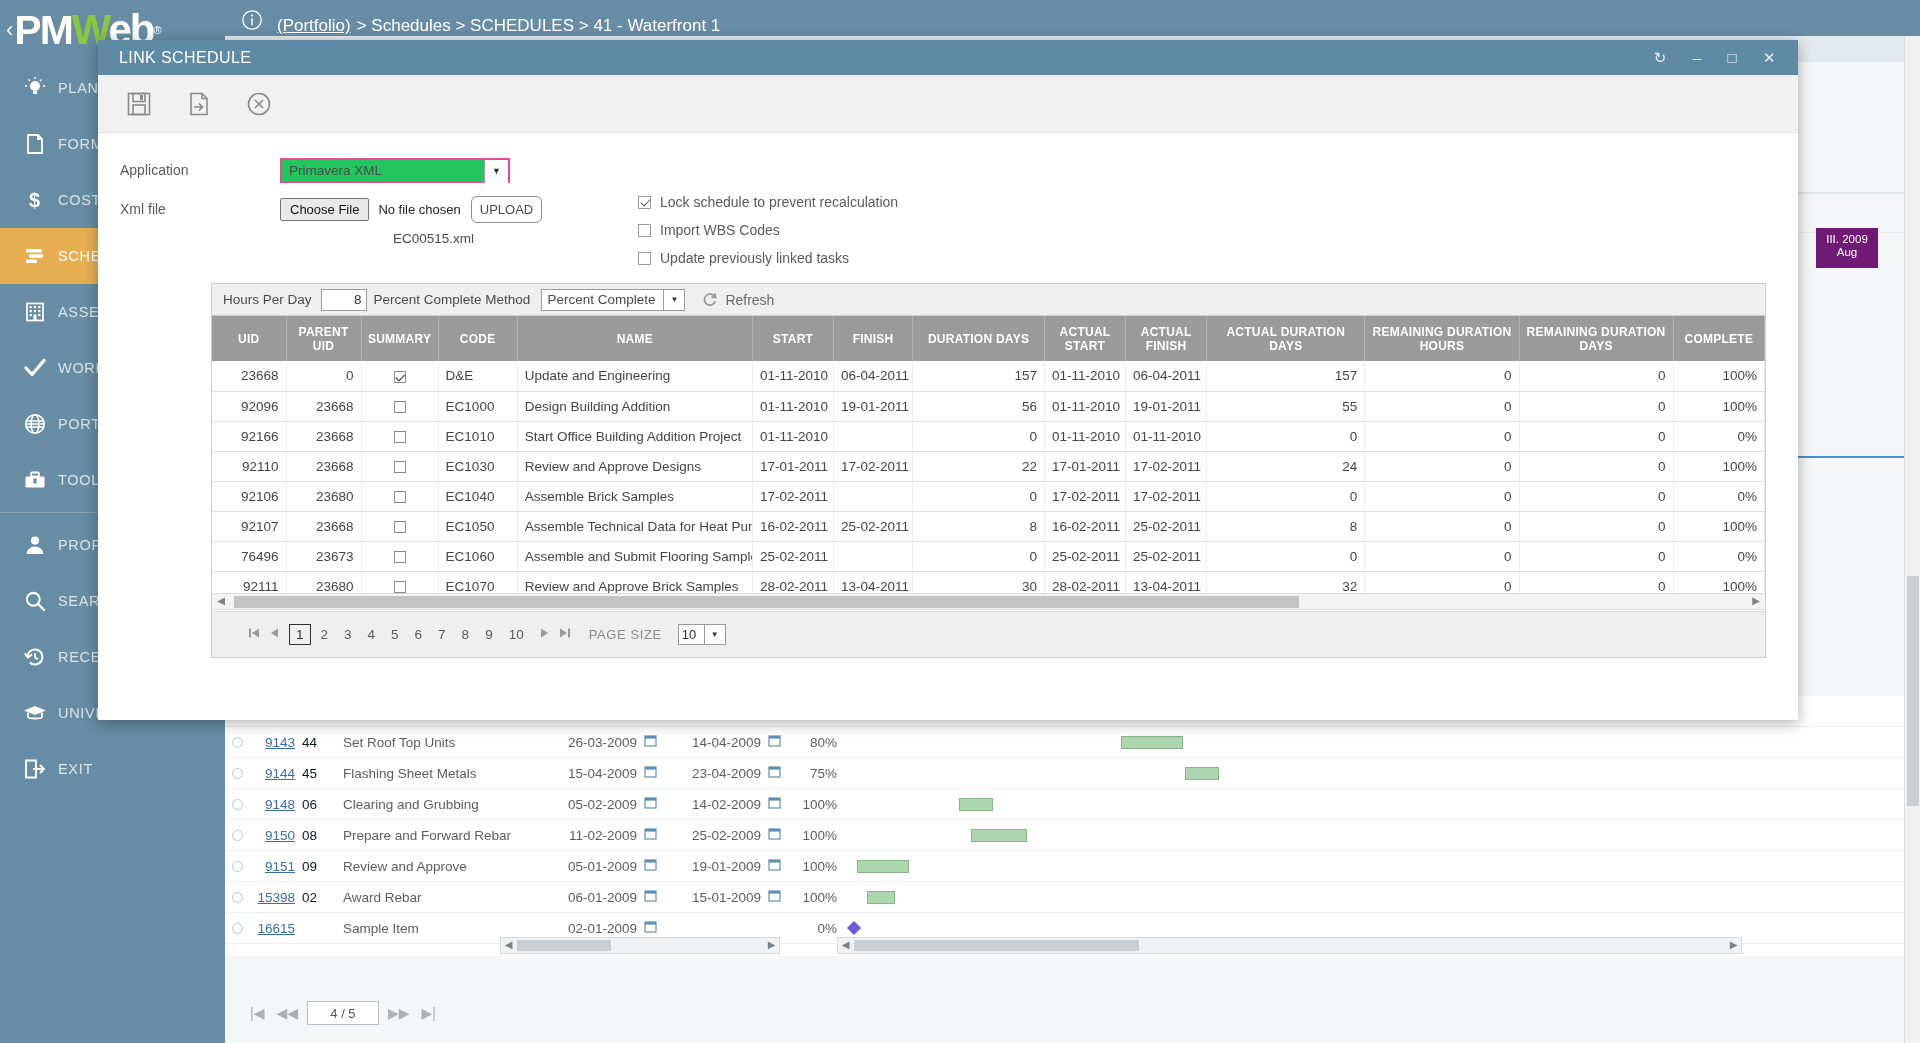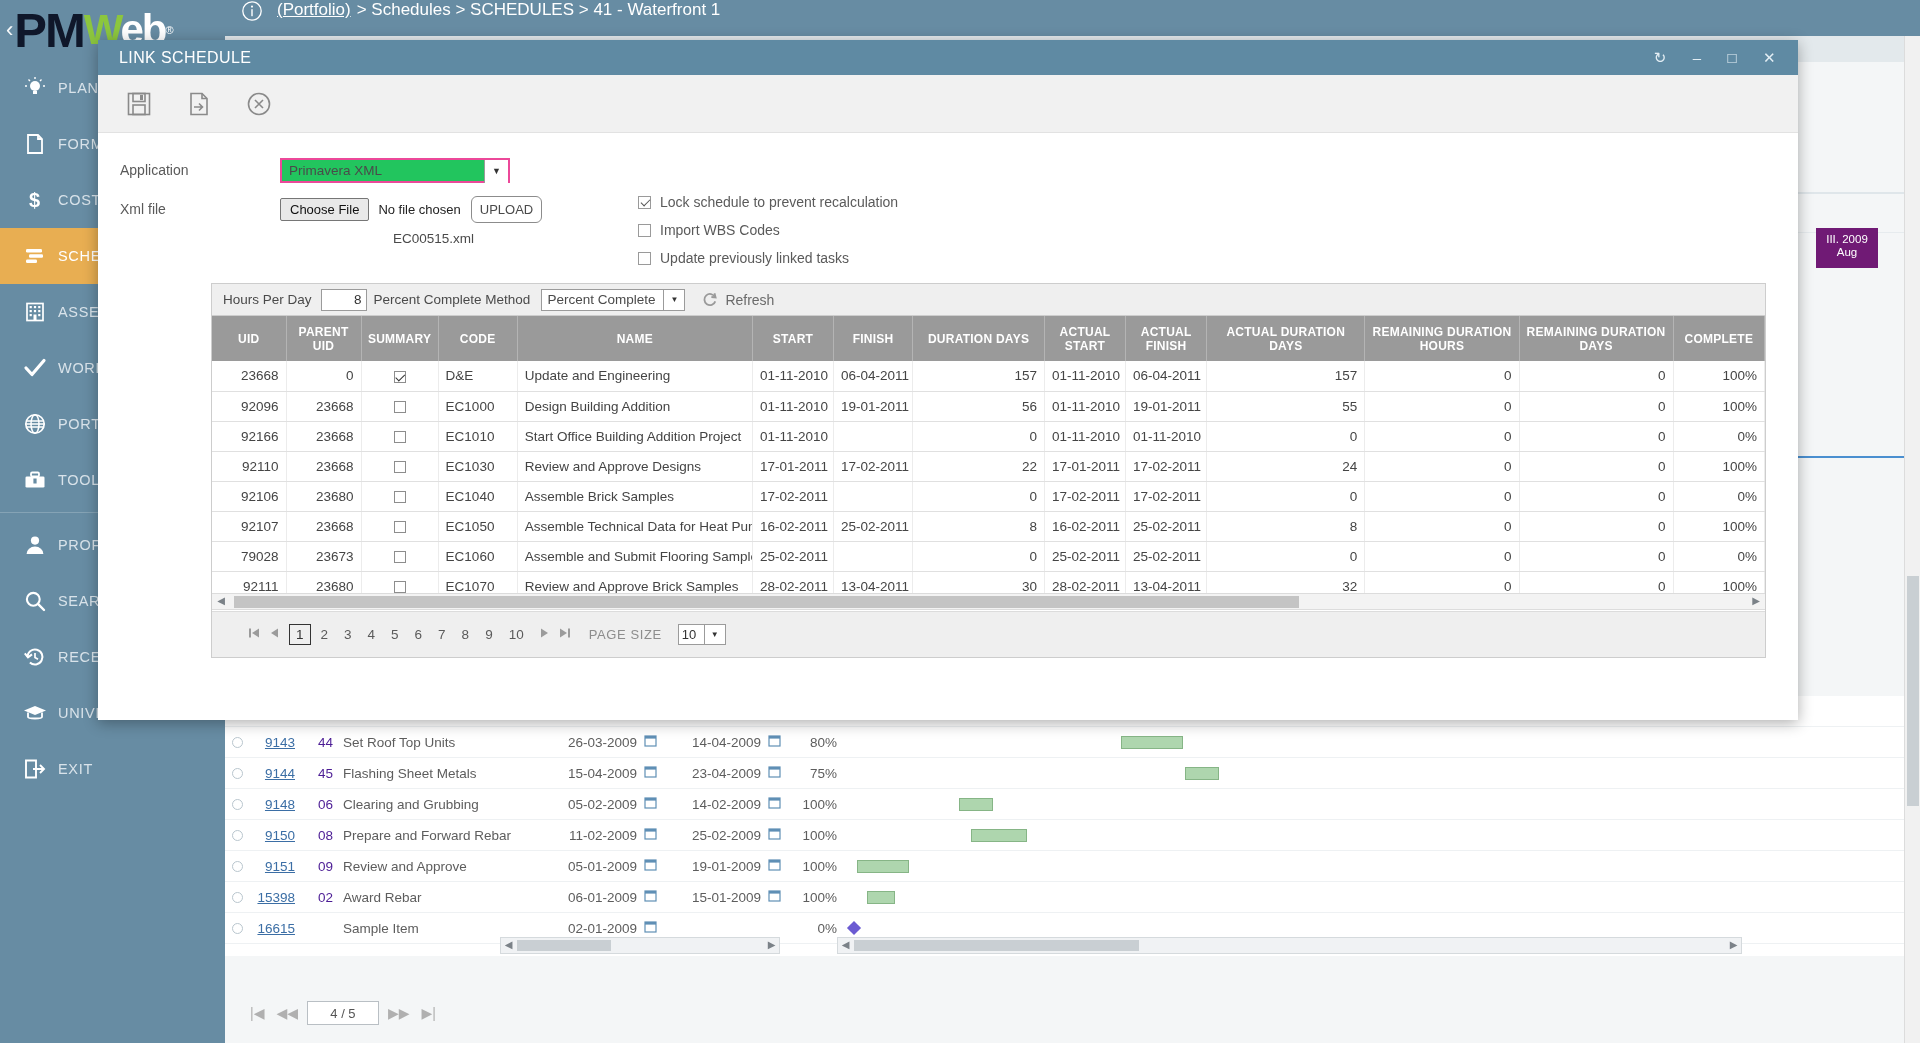--- a/index.html
+++ b/index.html
@@ -23,21 +23,21 @@
     width: 225px; height: 1043px;
     background: #678ca3;
   }
   #brand {
     height: 60px;
     display: flex; align-items: center;
     padding-left: 6px;
     background: #678ca3;
   }
   .brand-chev { color: #ffffff; font-size: 22px; margin-right: 1px; opacity: .95;}
-  .brand-pm { color: #0f172a; font-size: 49px; font-weight: bold; letter-spacing: -2px; line-height: 42px;}
+  .brand-pm { color: #ffffff; font-size: 41px; font-weight: bold; letter-spacing: -2px; line-height: 42px;}
   .brand-w { color: #8cc63e; font-size: 42px; font-weight: bold; letter-spacing: -3px; line-height: 42px;}
   .brand-eb { color: #ffffff; font-size: 42px; font-weight: bold; letter-spacing: -2px; line-height: 42px;}
   .brand-r { color: #ffffff; font-size: 11px; vertical-align: super; }
 
   .nav-item {
     height: 56px;
     display: flex; align-items: center;
     padding-left: 12px;
     color: #d9e3ea;
     font-size: 14.5px;
@@ -56,21 +56,21 @@
     color: #ffffff;
   }
   .nav-ico svg { display:block; }
   .nav-sep { height: 1px; background: rgba(255,255,255,.2); margin: 4px 0; }
 
   
   #topbar {
     position: absolute; left: 225px; top: 0;
     width: 1695px; height: 36px;
     background: #678ca3;
-    display: flex; align-items: flex-start;
+    display: flex; align-items: flex-end;
     color: #ffffff;
     font-size: 17px;
   }
   #topbar .info-ico { margin: 0 14px 0 16px; }
   #topbar .crumb-link { text-decoration: underline; }
 
   #content-strip {
     position: absolute; left: 225px; top: 36px;
     width: 1695px; height: 1007px;
     background: #f4f6f7;
@@ -98,21 +98,21 @@
     font-size: 13.5px; color: #5d5d5d;
   }
   .bg-radio {
     width: 24px; min-width:24px; display:flex; align-items:center; justify-content:center;
   }
   .bg-radio i {
     display:block; width:11px;height:11px;border-radius:50%;
     border:1.5px solid #b9c6ce;
   }
   .bg-id { width: 46px; color: #3b6ea5; text-decoration: underline; text-align: right; }
-  .bg-num { width: 34px; padding-left: 23px; color: #4c1d95; }
+  .bg-num { width: 34px; padding-left: 7px; color: #0f172a; }
   .bg-name { width: 210px; padding-left: 14px; }
   .bg-date { width: 98px; text-align: right; }
   .bg-cal { width: 26px; text-align: center; color:#5f8fb5; }
   .bg-pct { width: 62px; text-align: right; padding-right: 12px; }
   .gantt-area { position: relative; flex: 1; height: 31px; }
   .gantt-bar { position: absolute; top: 9px; height: 13px; background: #aed6ae; border: 1px solid #86b586; }
 
   #bg-footer {
     position: absolute; left: 225px; top: 965px;
     width: 1695px; height: 78px;
@@ -874,21 +874,21 @@
               <td class="c">25-02-2011</td>
               <td class="r">8</td>
               <td class="c">16-02-2011</td>
               <td class="c">25-02-2011</td>
               <td class="r">8</td>
               <td class="r">0</td>
               <td class="r">0</td>
               <td class="r">100%</td>
             </tr>
             <tr>
-              <td class="r">79028</td>
+              <td class="r">76496</td>
               <td class="r">23673</td>
               <td class="c"><span class="cellchk"></span></td>
               <td class="l">EC1060</td>
               <td class="l">Assemble and Submit Flooring Samples</td>
               <td class="c">25-02-2011</td>
               <td class="c"></td>
               <td class="r">0</td>
               <td class="c">25-02-2011</td>
               <td class="c">25-02-2011</td>
               <td class="r">0</td>

